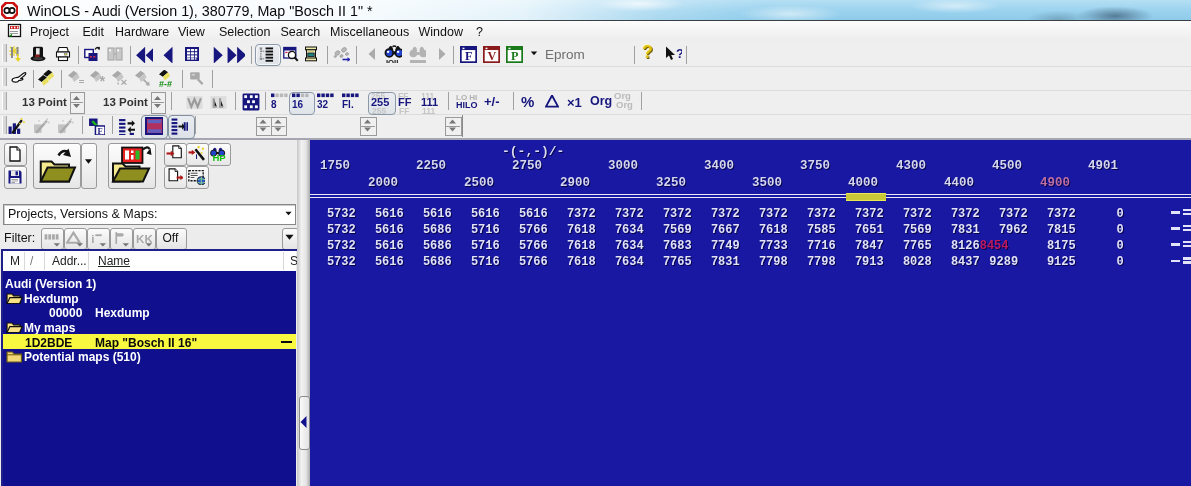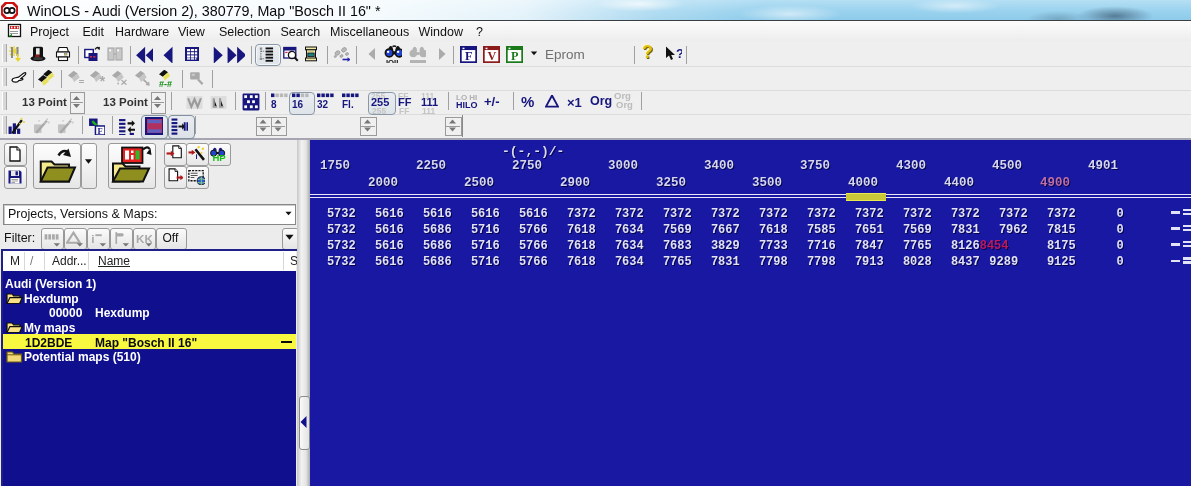--- a/index.html
+++ b/index.html
@@ -11,21 +11,21 @@
 radial-gradient(70px 12px at 790px 14px, rgba(255,255,255,.55), rgba(255,255,255,0) 75%),
 radial-gradient(60px 10px at 955px 6px, rgba(255,255,255,.5), rgba(255,255,255,0) 75%),
 linear-gradient(90deg, rgba(255,255,255,.96) 0%, rgba(255,255,255,.92) 30%, rgba(255,255,255,.75) 44%, rgba(255,255,255,.25) 55%, rgba(255,255,255,0) 64%),
 linear-gradient(180deg,#B5DFF4 0%,#9AD2EE 55%,#8ECBEA 100%)"></div>
 <div class="abs" style="left:0;top:20px;width:1191px;height:1px;background:#3a3f44"></div>
 <svg style="position:absolute;left:1px;top:2px" width="17" height="17" viewBox="0 0 16 16">
     <polygon points="5,0.5 11,0.5 15.5,5 15.5,11 11,15.5 5,15.5 0.5,11 0.5,5" fill="#fff" stroke="#CC1111" stroke-width="2.6"></polygon>
     <circle cx="5.6" cy="8" r="2.5" fill="none" stroke="#111" stroke-width="1.6"></circle>
     <circle cx="10.4" cy="8" r="2.5" fill="none" stroke="#111" stroke-width="1.6"></circle>
   </svg>
-<div style="position:absolute;left:27px;top:3px;font:normal 14.3px 'Liberation Sans',sans-serif;color:#0a0a0a;white-space:pre;">WinOLS - Audi (Version 2), 380779, Map "Bosch II 16" *</div>
+<div style="position:absolute;left:27px;top:3px;font:normal 14.3px 'Liberation Sans',sans-serif;color:#0a0a0a;white-space:pre;">WinOLS - Audi (Version 1), 380779, Map "Bosch II 1" *</div>
 <div class="abs" style="left:0;top:21px;width:1191px;height:20px;background:linear-gradient(180deg,#FCFCFC,#EDEDEE);border-bottom:1px solid #cfcfcf"></div>
 <svg style="position:absolute;left:7px;top:23px" width="16" height="16" viewBox="0 0 16 16">
     <rect x="1.5" y="1.5" width="12" height="12" fill="#fff" stroke="#111" stroke-width="1.3"></rect>
     <rect x="3" y="3" width="9" height="3" fill="#C22"></rect>
     <rect x="4" y="3.6" width="1.4" height="1.8" fill="#fff"></rect>
     <rect x="7" y="3.6" width="1.4" height="1.8" fill="#fff"></rect>
     <rect x="10" y="3.6" width="1.4" height="1.8" fill="#fff"></rect>
     <path d="M1.5 13.5 L5 10.5 L5 13.5 Z" fill="#1A8A1A"></path>
     <rect x="3" y="8" width="8" height="1" fill="#999"></rect>
     <rect x="3" y="10" width="8" height="1" fill="#999"></rect>
@@ -713,21 +713,21 @@
 <div class="abs" style="left:1182.5px;top:224.89999999999998px;width:8.5px;height:2.4px;background:#E2E2F8"></div>
 <div class="abs" style="left:1182.5px;top:228.89999999999998px;width:8.5px;height:2.4px;background:#E2E2F8"></div>
 <div style="position:absolute;left:307.7px;top:238.9px;width:48px;text-align:right;font:bold 12px 'Liberation Mono',monospace;color:#E2E2F8;text-shadow:1px 1px 0 rgba(0,0,60,.85)">5732</div>
 <div style="position:absolute;left:355.7px;top:238.9px;width:48px;text-align:right;font:bold 12px 'Liberation Mono',monospace;color:#E2E2F8;text-shadow:1px 1px 0 rgba(0,0,60,.85)">5616</div>
 <div style="position:absolute;left:403.7px;top:238.9px;width:48px;text-align:right;font:bold 12px 'Liberation Mono',monospace;color:#E2E2F8;text-shadow:1px 1px 0 rgba(0,0,60,.85)">5686</div>
 <div style="position:absolute;left:451.7px;top:238.9px;width:48px;text-align:right;font:bold 12px 'Liberation Mono',monospace;color:#E2E2F8;text-shadow:1px 1px 0 rgba(0,0,60,.85)">5716</div>
 <div style="position:absolute;left:499.70000000000005px;top:238.9px;width:48px;text-align:right;font:bold 12px 'Liberation Mono',monospace;color:#E2E2F8;text-shadow:1px 1px 0 rgba(0,0,60,.85)">5766</div>
 <div style="position:absolute;left:547.7px;top:238.9px;width:48px;text-align:right;font:bold 12px 'Liberation Mono',monospace;color:#E2E2F8;text-shadow:1px 1px 0 rgba(0,0,60,.85)">7618</div>
 <div style="position:absolute;left:595.7px;top:238.9px;width:48px;text-align:right;font:bold 12px 'Liberation Mono',monospace;color:#E2E2F8;text-shadow:1px 1px 0 rgba(0,0,60,.85)">7634</div>
 <div style="position:absolute;left:643.7px;top:238.9px;width:48px;text-align:right;font:bold 12px 'Liberation Mono',monospace;color:#E2E2F8;text-shadow:1px 1px 0 rgba(0,0,60,.85)">7683</div>
-<div style="position:absolute;left:691.7px;top:238.9px;width:48px;text-align:right;font:bold 12px 'Liberation Mono',monospace;color:#E2E2F8;text-shadow:1px 1px 0 rgba(0,0,60,.85)">3829</div>
+<div style="position:absolute;left:691.7px;top:238.9px;width:48px;text-align:right;font:bold 12px 'Liberation Mono',monospace;color:#E2E2F8;text-shadow:1px 1px 0 rgba(0,0,60,.85)">7749</div>
 <div style="position:absolute;left:739.7px;top:238.9px;width:48px;text-align:right;font:bold 12px 'Liberation Mono',monospace;color:#E2E2F8;text-shadow:1px 1px 0 rgba(0,0,60,.85)">7733</div>
 <div style="position:absolute;left:787.7px;top:238.9px;width:48px;text-align:right;font:bold 12px 'Liberation Mono',monospace;color:#E2E2F8;text-shadow:1px 1px 0 rgba(0,0,60,.85)">7716</div>
 <div style="position:absolute;left:835.7px;top:238.9px;width:48px;text-align:right;font:bold 12px 'Liberation Mono',monospace;color:#E2E2F8;text-shadow:1px 1px 0 rgba(0,0,60,.85)">7847</div>
 <div style="position:absolute;left:883.7px;top:238.9px;width:48px;text-align:right;font:bold 12px 'Liberation Mono',monospace;color:#E2E2F8;text-shadow:1px 1px 0 rgba(0,0,60,.85)">7765</div>
 <div style="position:absolute;left:931.7px;top:238.9px;width:48px;text-align:right;font:bold 12px 'Liberation Mono',monospace;color:#E2E2F8;text-shadow:1px 1px 0 rgba(0,0,60,.85)">8126</div>
 <div style="position:absolute;left:979.7px;top:238.9px;width:28px;text-align:right;font:bold 12px 'Liberation Mono',monospace;color:#be185d;text-shadow:1px 1px 0 rgba(0,0,60,.85)">8454</div>
 <div style="position:absolute;left:1027.7px;top:238.9px;width:48px;text-align:right;font:bold 12px 'Liberation Mono',monospace;color:#E2E2F8;text-shadow:1px 1px 0 rgba(0,0,60,.85)">8175</div>
 <div style="position:absolute;left:1075.7px;top:238.9px;width:48px;text-align:right;font:bold 12px 'Liberation Mono',monospace;color:#E2E2F8;text-shadow:1px 1px 0 rgba(0,0,60,.85)">0</div>
 <div class="abs" style="left:1171px;top:243.4px;width:9px;height:2.6px;background:#E2E2F8"></div>
 <div class="abs" style="left:1182.5px;top:241.1px;width:8.5px;height:2.4px;background:#E2E2F8"></div>

